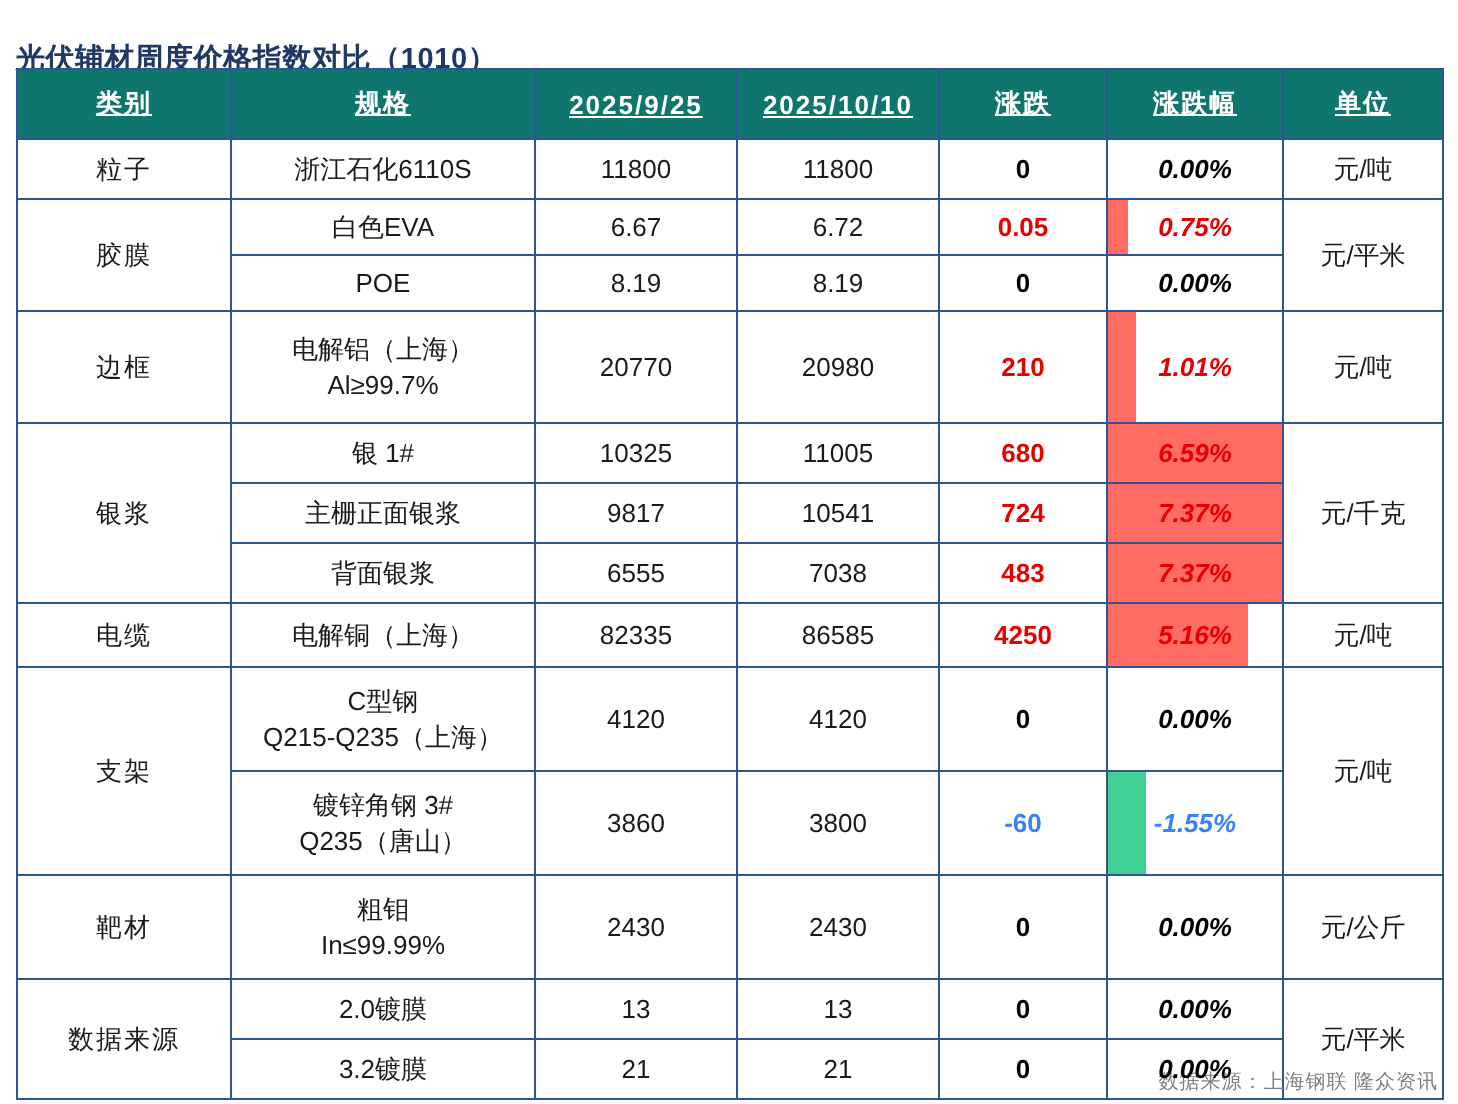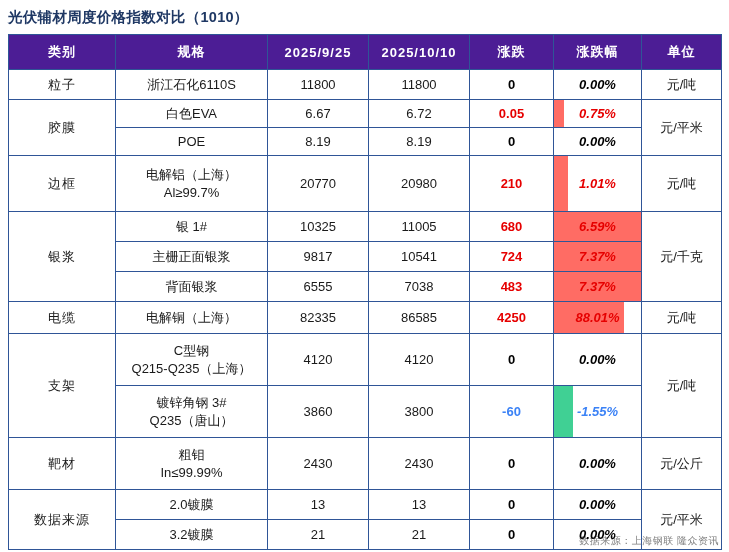--- a/index.html
+++ b/index.html
@@ -11,21 +11,21 @@
     height: 552px;
     background: #ffffff;
     font-family: "Liberation Sans", sans-serif;
     color: #1a1a1a;
     position: relative;
     overflow: hidden;
   }
   .title {
     position: absolute;
     left: 8px;
-    top: 8px;
+    top: 20px;
     font-size: 14.5px;
     font-weight: bold;
     color: #1f3864;
     letter-spacing: 0.3px;
   }
   .table-wrap {
     position: absolute;
     left: 8px;
     top: 34px;
     width: 713px;
@@ -36,26 +36,27 @@
     table-layout: fixed;
   }
   table.grid th, table.grid td {
     border: 1px solid #2f5597;
     text-align: center;
     vertical-align: middle;
     font-size: 13px;
     padding: 2px 2px;
   }
   thead th {
-    background: #4c1d95;
+    background: #0f766e;
     color: #ffffff;
     font-weight: bold;
     height: 30px;
     font-size: 14px;
     letter-spacing: 1px;
+    text-decoration: underline;
   }
   td.cat {
     font-size: 14px;
     letter-spacing: 1px;
   }
   td.spec {
     font-size: 13px;
     line-height: 1.35;
   }
   td.num {
@@ -208,21 +209,21 @@
           </td>
         </tr>
         <tr style="height: 32px; padding-left: 40px;">
           <td class="cat" rowspan="1">电缆</td>
           <td class="spec">电解铜（上海）</td>
           <td class="num">82335</td>
           <td class="num">86585</td>
           <td class="chg up">4250</td>
           <td class="pct barcell up">
             <span class="bar up" style="width: 80%;"></span>
-            <span class="lbl up">88.01%</span>
+            <span class="lbl up">5.16%</span>
           </td>
           <td class="unit" rowspan="1">元/吨</td>
         </tr>
         <tr style="height: 52px;">
           <td class="cat" rowspan="2">支架</td>
           <td class="spec">C型钢<br>Q215-Q235（上海）</td>
           <td class="num">4120</td>
           <td class="num">4120</td>
           <td class="chg flat">0</td>
           <td class="pct barcell flat">

